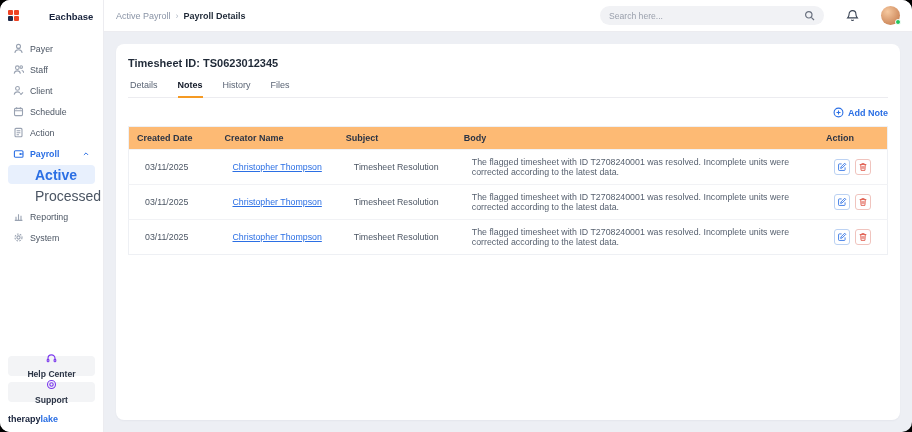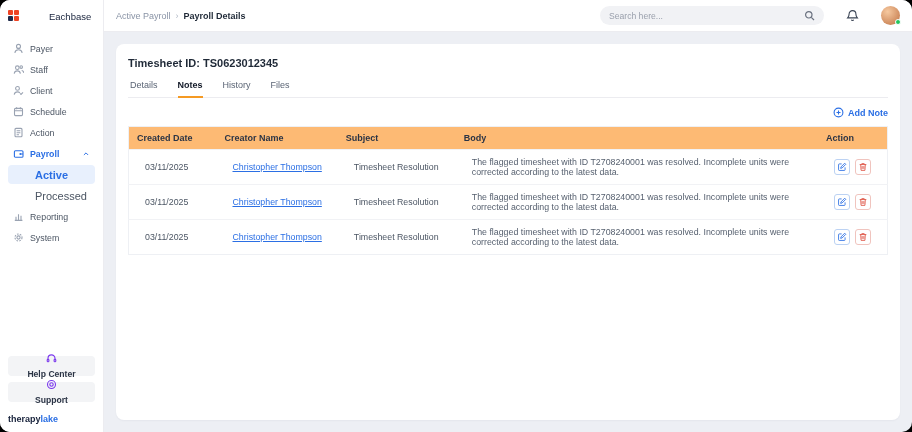--- a/index.html
+++ b/index.html
@@ -13,32 +13,32 @@
   .sidebar {
     position: absolute; left: 0; top: 0; bottom: 0; width: 104px;
     background: #fff; border-right: 1px solid #ececf0;
     display: flex; flex-direction: column; padding: 10px 8px 8px 8px;
   }
   .brand { display: flex; align-items: center; gap: 5px; margin-bottom: 16px; cursor: pointer; }
   .brand-logo { width: 12px; height: 12px; display: grid; grid-template-columns: 5px 5px; grid-template-rows: 5px 5px; gap: 1px; }
   .brand-logo i { display: block; border-radius: 1px; }
   .brand-logo i.r { background: #ee4323; }
   .brand-logo i.d { background: #1e2a4a; }
-  .brand-name { font-size: 9.5px; font-weight: 400; color: #17223b; padding-left: 24px; }
+  .brand-name { font-size: 9.5px; font-weight: 700; color: #17223b; padding-left: 24px; }
   .nav { display: flex; flex-direction: column; }
   .nav-item {
     display: flex; align-items: center; gap: 6px; height: 21px; padding: 0 5px;
     font-size: 8.8px; color: #4b5563; border-radius: 4px; cursor: pointer; white-space: nowrap;
   }
   .nav-item .ic { width: 11px; height: 11px; flex: 0 0 11px; color: #9aa3b2; display: flex; }
   .nav-item.active-parent, .nav-item.active-parent .ic { color: #2b6fe4; font-weight: 700; }
   .nav-item .chev { margin-left: auto; color: #2b6fe4; display: flex; }
   .nav-sub {
     display: flex; align-items: center; height: 19px; margin: 1px 0 1px 0;
-    padding-left: 27px; font-size: 11px; color: #4b5563; border-radius: 4px; cursor: pointer;
+    padding-left: 27px; font-size: 14px; color: #4b5563; border-radius: 4px; cursor: pointer;
   }
   .nav-sub.active { background: #e8f0fd; color: #2b6fe4; font-weight: 700; }
   .sidebar-spacer { flex: 1; }
   .pill-btn {
     display: flex; align-items: center; justify-content: center; gap: 5px;
     height: 20px; background: #f3f4f6; border-radius: 4px; margin-top: 6px;
     font-size: 8.6px; font-weight: 700; color: #2b3445; cursor: pointer; flex-direction: column;
   }
   .pill-btn .ic { width: 11px; height: 11px; display: flex; color: #7c3aed; }
   .footer-brand { margin-top: 12px; font-size: 9px; font-weight: 700; }

